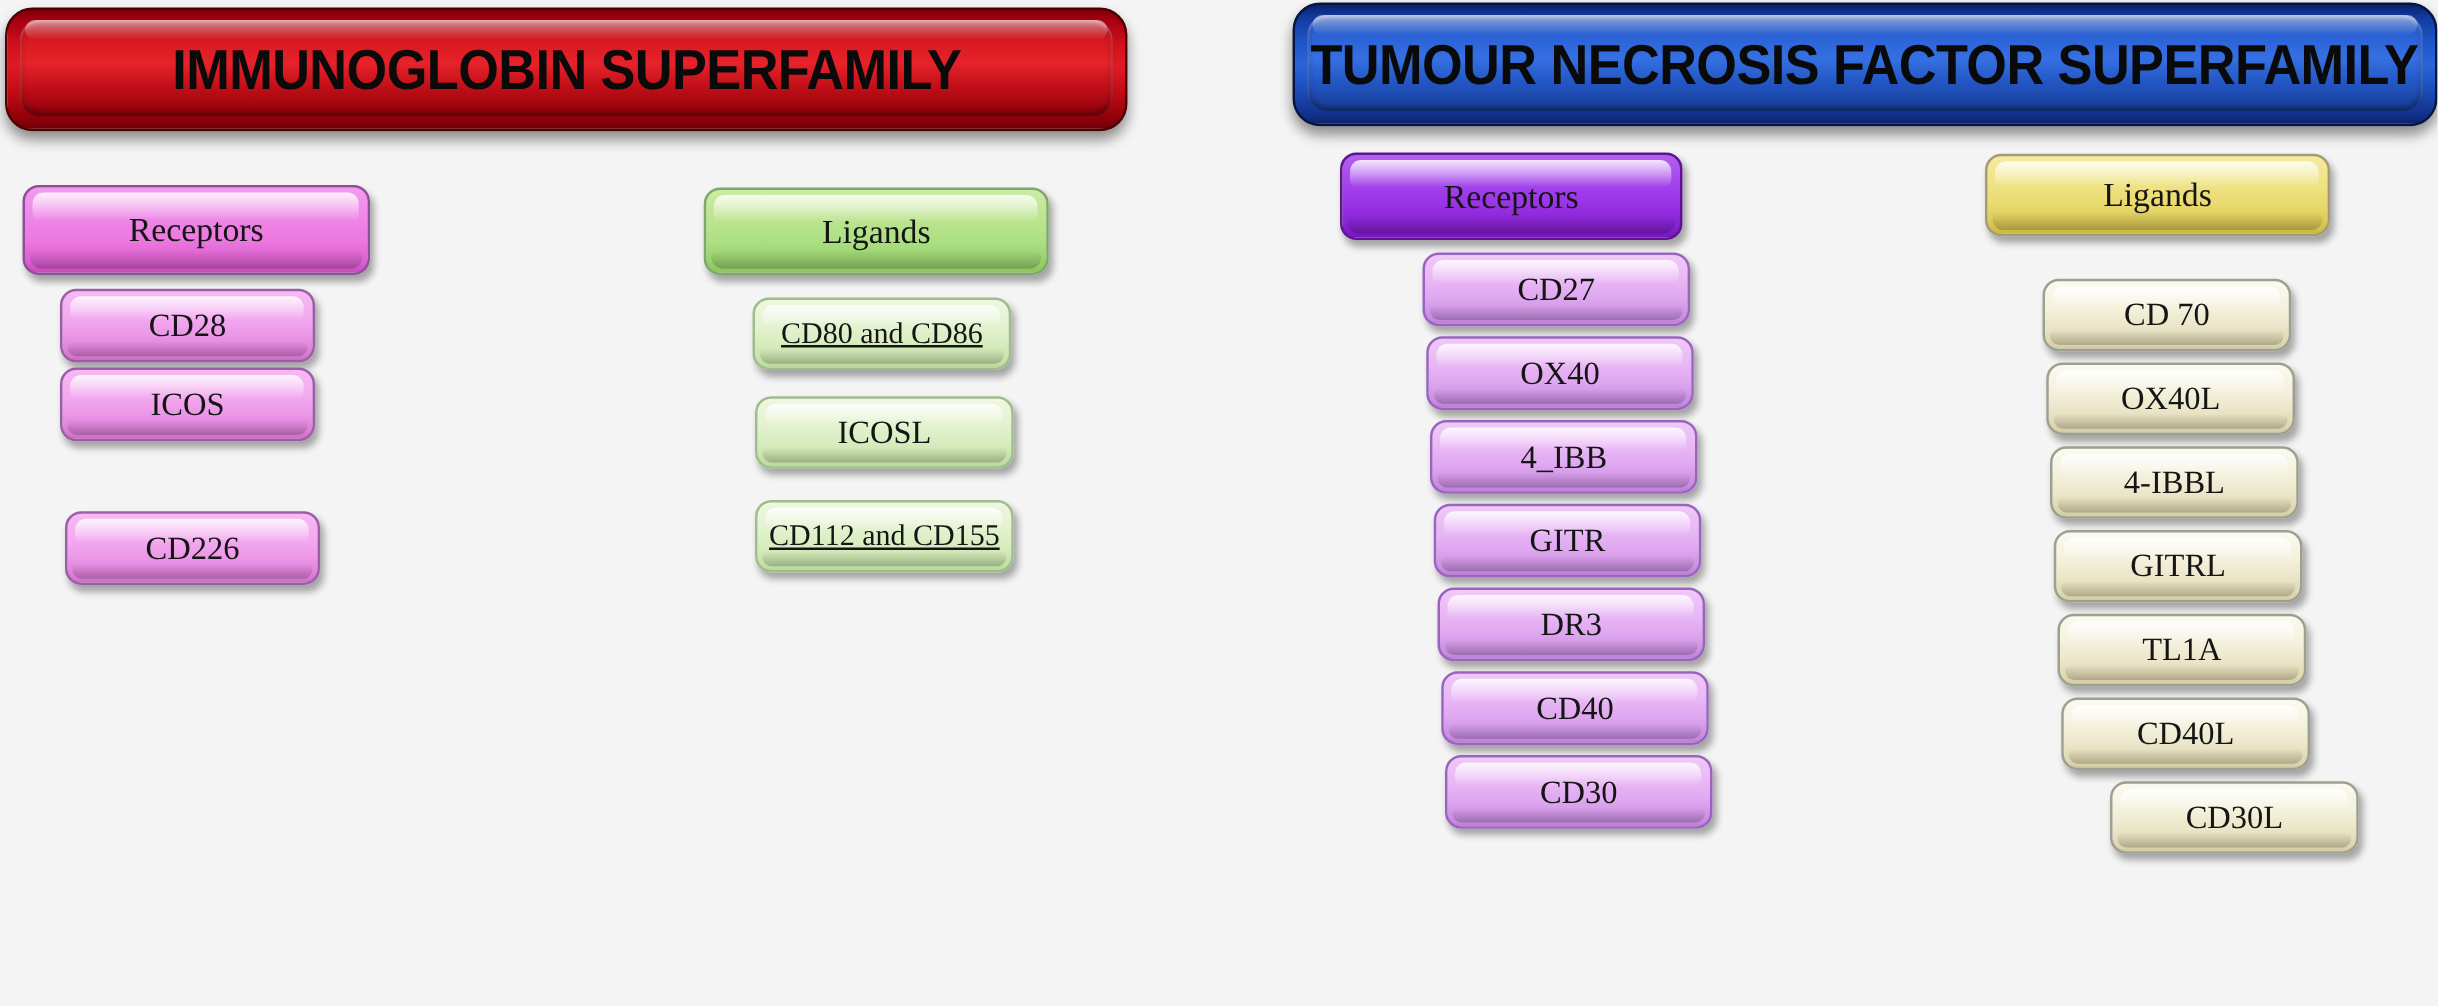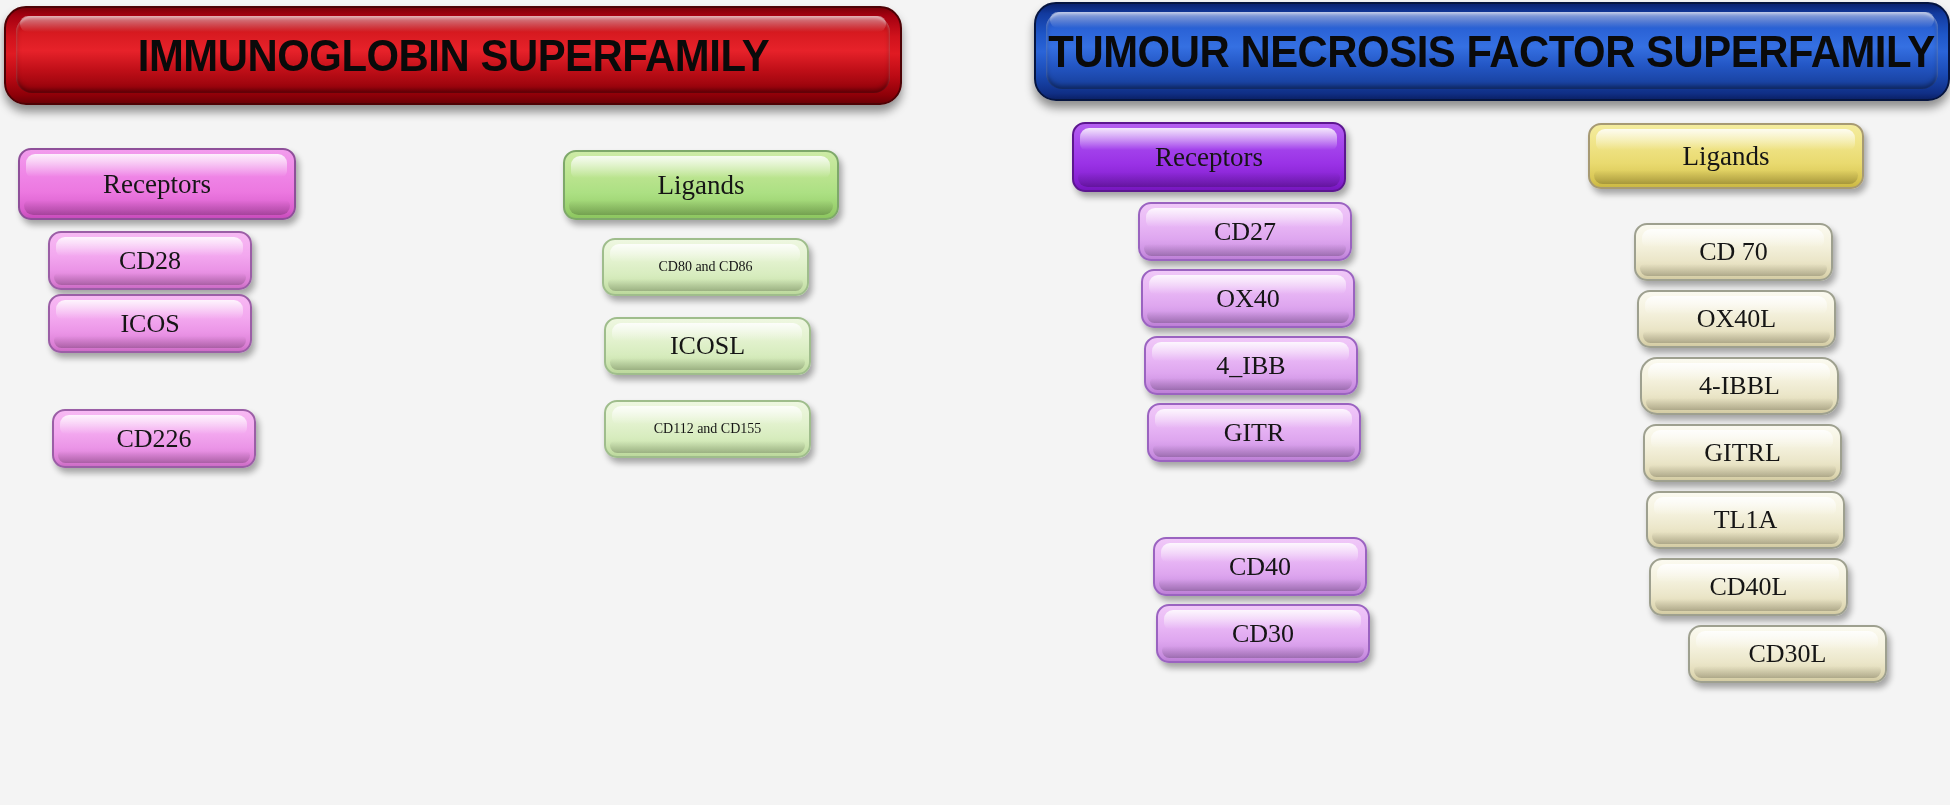--- a/index.html
+++ b/index.html
@@ -88,21 +88,21 @@
   .box .lbl{
     position:relative;z-index:5;
     color:#151515;
     font-family:"Liberation Serif", serif;
     white-space:nowrap;
   }
 
   
   .hdr-box .lbl{font-size:27px;}
   .sub-box .lbl{font-size:26px;}
-  .sub-box.small .lbl{font-size:14px;}
+  .sub-box.small .lbl{font-size:24px;text-decoration:underline;}
 
   
   .ig-rec-hdr{
     background:linear-gradient(to bottom,#f29ced 0%,#ef84e6 38%,#ec78e0 62%,#d95fcd 88%,#c94cbc 100%);
     border:2px solid #8e4f99;
   }
   .ig-rec{
     background:linear-gradient(to bottom,#f7b9f3 0%,#f3a8ef 40%,#eb95e7 66%,#da7ed4 90%,#cd6cc6 100%);
     border:2px solid #9b5ea6;
   }
@@ -223,20 +223,25 @@
     <div class="lo"></div>
     <div class="lbl">4_IBB</div>
   </div>
 
   <div class="box sub-box tnf-rec" style="left:1147px;top:403px;width:210px;height:55px;">
     <div class="hi"></div>
     <div class="lo"></div>
     <div class="lbl">GITR</div>
   </div>
 
+  <div class="box sub-box tnf-rec" style="left:1150px;top:470px;width:210px;height:55px;">
+    <div class="hi"></div>
+    <div class="lo"></div>
+    <div class="lbl">DR3</div>
+  </div>
 
   <div class="box sub-box tnf-rec" style="left:1153px;top:537px;width:210px;height:55px;">
     <div class="hi"></div>
     <div class="lo"></div>
     <div class="lbl">CD40</div>
   </div>
 
   <div class="box sub-box tnf-rec" style="left:1156px;top:604px;width:210px;height:55px;">
     <div class="hi"></div>
     <div class="lo"></div>
@@ -254,21 +259,21 @@
     <div class="lo"></div>
     <div class="lbl">CD 70</div>
   </div>
 
   <div class="box sub-box tnf-lig" style="left:1637px;top:269px;width:195px;height:54px;">
     <div class="hi"></div>
     <div class="lo"></div>
     <div class="lbl">OX40L</div>
   </div>
 
-  <div class="box sub-box tnf-lig" style="left:1640px;top:336px;width:195px;height:54px;border-radius:17px;">
+  <div class="box sub-box tnf-lig" style="left:1640px;top:336px;width:195px;height:54px;">
     <div class="hi"></div>
     <div class="lo"></div>
     <div class="lbl">4-IBBL</div>
   </div>
 
   <div class="box sub-box tnf-lig" style="left:1643px;top:403px;width:195px;height:54px;">
     <div class="hi"></div>
     <div class="lo"></div>
     <div class="lbl">GITRL</div>
   </div>

